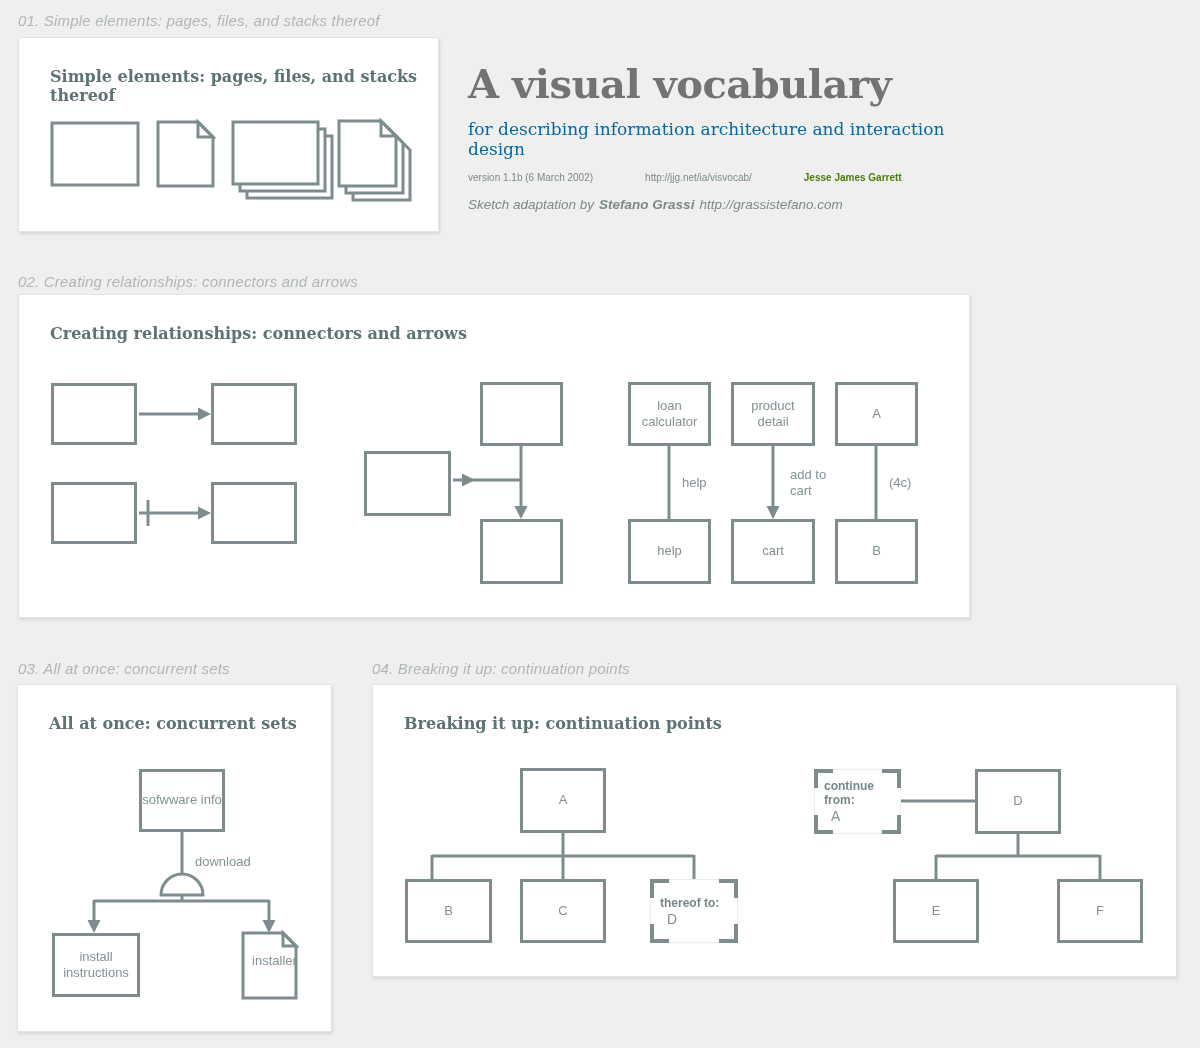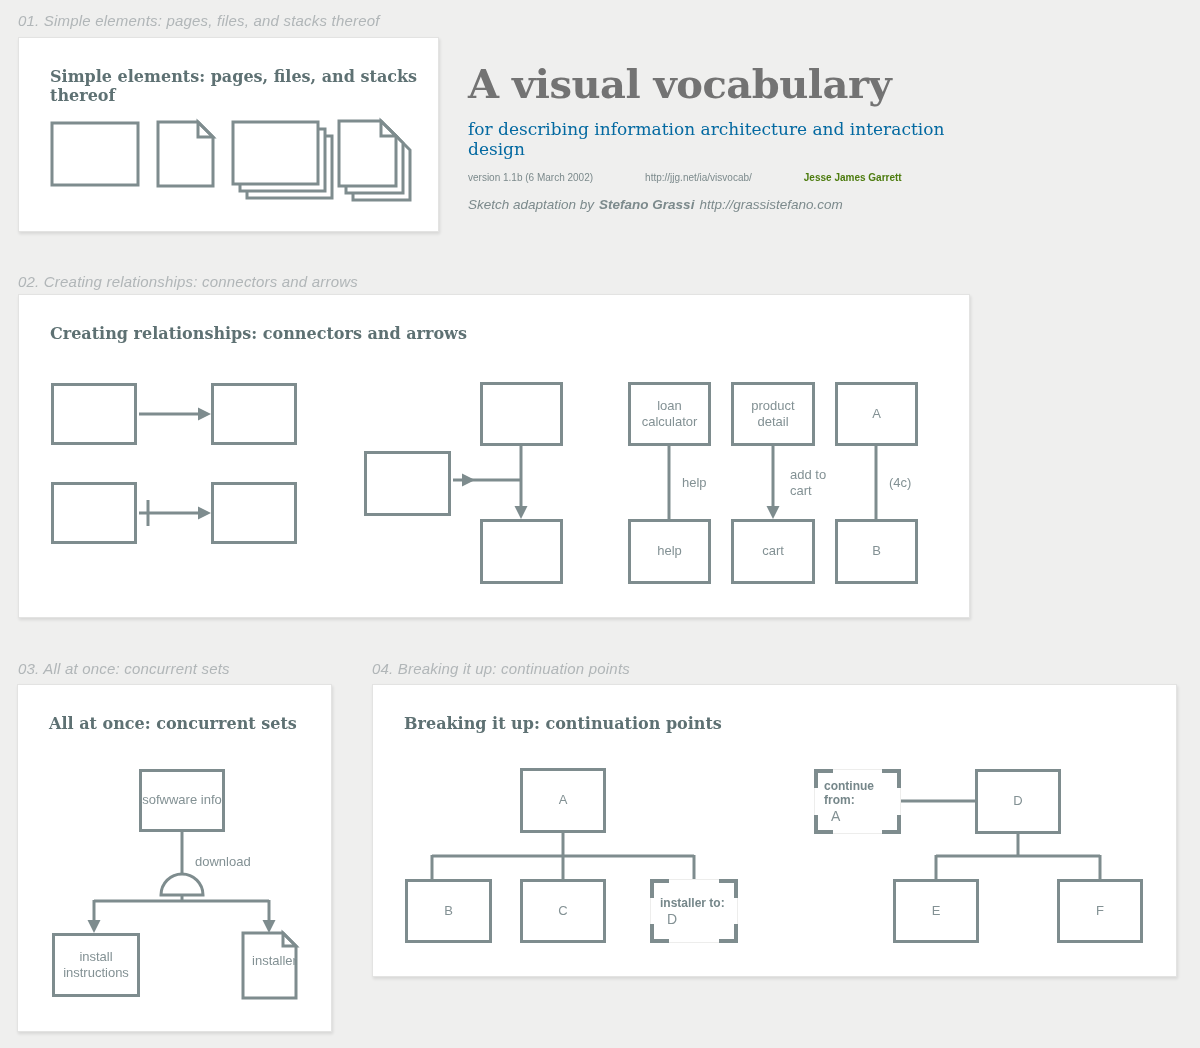--- a/index.html
+++ b/index.html
@@ -177,21 +177,21 @@
     <div class="box" style="left:147px;top:194px;width:86px;height:64px;">C</div>
     <div class="box" style="left:602px;top:84px;width:86px;height:65px;">D</div>
     <div class="box" style="left:520px;top:194px;width:86px;height:64px;">E</div>
     <div class="box" style="left:684px;top:194px;width:86px;height:64px;">F</div>
 
     <div class="bracket-box" style="left:277px;top:194px;width:88px;height:64px;">
       <span class="corner tl"></span>
       <span class="corner tr"></span>
       <span class="corner bl"></span>
       <span class="corner br"></span>
-      <span class="bb-line1">installer to:</span>
+      <span class="bb-line1">thereof to:</span>
       <span class="bb-line2">D</span>
     </div>
 
     <div class="bracket-box" style="left:441px;top:84px;width:87px;height:65px;">
       <span class="corner tl"></span>
       <span class="corner tr"></span>
       <span class="corner bl"></span>
       <span class="corner br"></span>
       <span class="bb-line1">continue from:</span>
       <span class="bb-line2">A</span>

